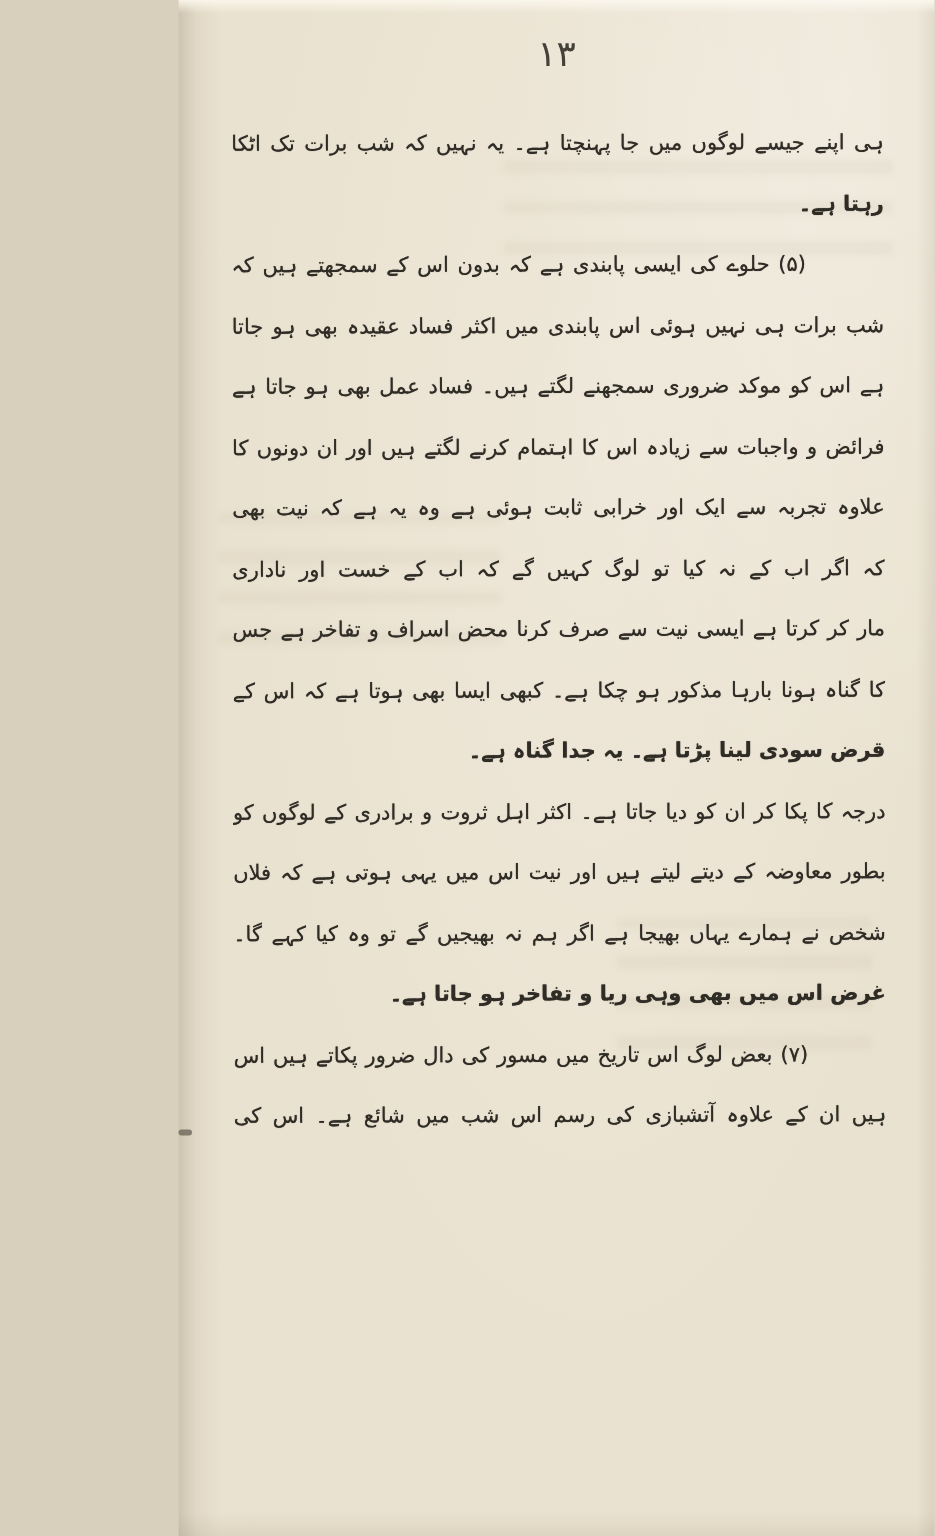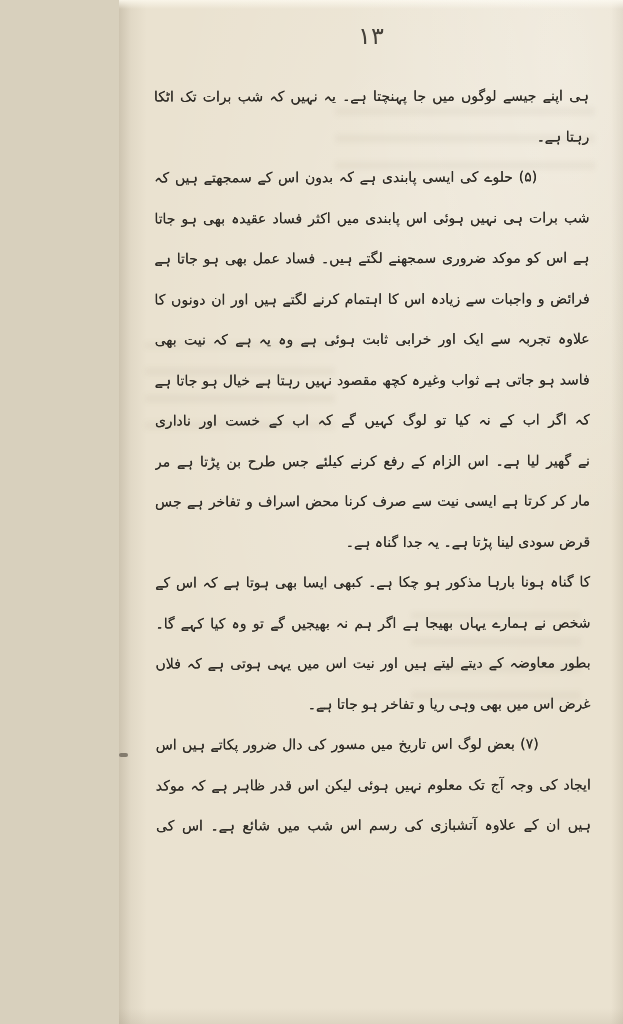--- a/index.html
+++ b/index.html
@@ -29,21 +29,21 @@
     direction:rtl;
     transform:rotate(-0.15deg);
   }
   .line{
     height:40.5px;line-height:40.5px;
     font-size:14px;color:#2f2c26;
     text-shadow:0 0 0.5px rgba(47,44,38,0.85);
     text-align:justify;text-align-last:justify;
     overflow:hidden;white-space:normal;
   }
-  .line.end{text-align:right;text-align-last:right;}
+  .line.end{text-align:right;text-align-last:right;font-weight:bold;}
   .line.start{padding-right:52px;}
   .ghost{
     position:absolute;z-index:0;pointer-events:none;
     background:repeating-linear-gradient(0deg,
       rgba(122,106,80,0.10) 0px, rgba(122,106,80,0.10) 9px,
       rgba(122,106,80,0) 9px, rgba(122,106,80,0) 27px);
     filter:blur(2.5px);opacity:0.55;
   }
   .ghost1{top:104px;right:28px;width:260px;height:66px;}
   .ghost2{top:342px;left:26px;width:190px;height:88px;}
@@ -67,27 +67,25 @@
   <div class="page-number">۱۳</div>
 
   <div class="text-column">
     <div class="line full">ہی اپنے جیسے لوگوں میں جا پہنچتا ہے۔ یہ نہیں کہ شب برات تک اٹکا</div>
     <div class="line end">رہتا ہے۔</div>
     <div class="line start">(۵) حلوے کی ایسی پابندی ہے کہ بدون اس کے سمجھتے ہیں کہ</div>
     <div class="line full">شب برات ہی نہیں ہوئی اس پابندی میں اکثر فساد عقیدہ بھی ہو جاتا</div>
     <div class="line full">ہے اس کو موکد ضروری سمجھنے لگتے ہیں۔ فساد عمل بھی ہو جاتا ہے</div>
     <div class="line full">فرائض و واجبات سے زیادہ اس کا اہتمام کرنے لگتے ہیں اور ان دونوں کا</div>
     <div class="line full">علاوہ تجربہ سے ایک اور خرابی ثابت ہوئی ہے وہ یہ ہے کہ نیت بھی</div>
-    <div class="line full">فاسد ہو جاتی ہے ثواب وغیرہ کچھ مقصود نہیں رہتا ہے خیال ہو جاتا ہے</div>
     <div class="line full">کہ اگر اب کے نہ کیا تو لوگ کہیں گے کہ اب کے خست اور ناداری</div>
-    <div class="line full">نے گھیر لیا ہے۔ اس الزام کے رفع کرنے کیلئے جس طرح بن پڑتا ہے مر</div>
     <div class="line full">مار کر کرتا ہے ایسی نیت سے صرف کرنا محض اسراف و تفاخر ہے جس</div>
+    <div class="line full">کا گناہ ہونا بارہا مذکور ہو چکا ہے۔ کبھی ایسا بھی ہوتا ہے کہ اس کے لیے</div>
     <div class="line end">قرض سودی لینا پڑتا ہے۔ یہ جدا گناہ ہے۔</div>
-    <div class="line full">کا گناہ ہونا بارہا مذکور ہو چکا ہے۔ کبھی ایسا بھی ہوتا ہے کہ اس کے لیے</div>
+    <div class="line full">درجہ کا پکا کر ان کو دیا جاتا ہے۔ اکثر اہل ثروت و برادری کے لوگوں کو</div>
+    <div class="line full">بطور معاوضہ کے دیتے لیتے ہیں اور نیت اس میں یہی ہوتی ہے کہ فلاں</div>
     <div class="line full">شخص نے ہمارے یہاں بھیجا ہے اگر ہم نہ بھیجیں گے تو وہ کیا کہے گا۔</div>
-    <div class="line full">بطور معاوضہ کے دیتے لیتے ہیں اور نیت اس میں یہی ہوتی ہے کہ فلاں</div>
     <div class="line end">غرض اس میں بھی وہی ریا و تفاخر ہو جاتا ہے۔</div>
     <div class="line start">(۷) بعض لوگ اس تاریخ میں مسور کی دال ضرور پکاتے ہیں اس</div>
-    <div class="line full">ایجاد کی وجہ آج تک معلوم نہیں ہوئی لیکن اس قدر ظاہر ہے کہ موکد</div>
     <div class="line full">ہیں ان کے علاوہ آتشبازی کی رسم اس شب میں شائع ہے۔ اس کی</div>
   </div>
 
 </div>
 
 </body></html>

